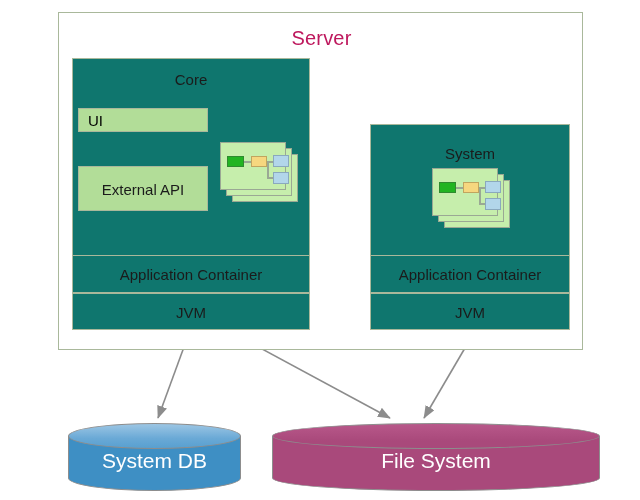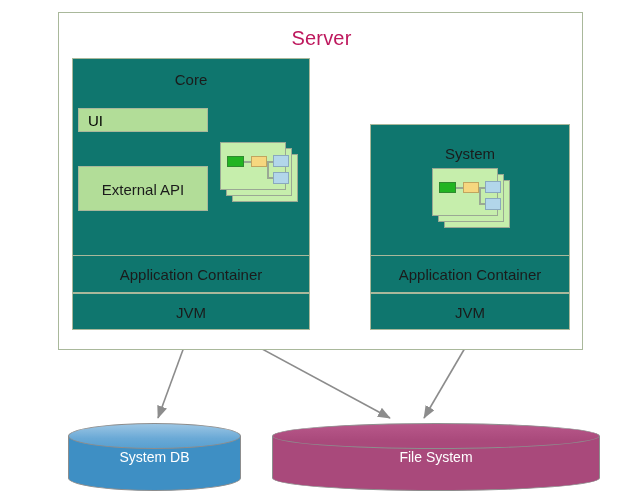--- a/index.html
+++ b/index.html
@@ -173,21 +173,21 @@
     border-radius: 50%;
     border: 1.2px solid #8d8d8d;
     box-sizing: border-box;
   }
   .cyl-label {
     position: absolute;
     left: 0;
     top: 26px;
     width: 100%;
     text-align: center;
-    font-size: 14px;
+    font-size: 21px;
     color: #ffffff;
     z-index: 5;
   }
 
   .cyl-sysdb  { left: 68px;  top: 423px; width: 173px; height: 55px; }
   .cyl-sysdb .cyl-body   { background: #3e8fc4; }
   .cyl-sysdb .cyl-bottom { background: #3e8fc4; }
   .cyl-sysdb .cyl-top    { background: linear-gradient(180deg, #9cc6e4 0%, #6aa9d6 60%, #58a0d0 100%); }
 
   .cyl-fs { left: 272px; top: 423px; width: 328px; height: 55px; }

